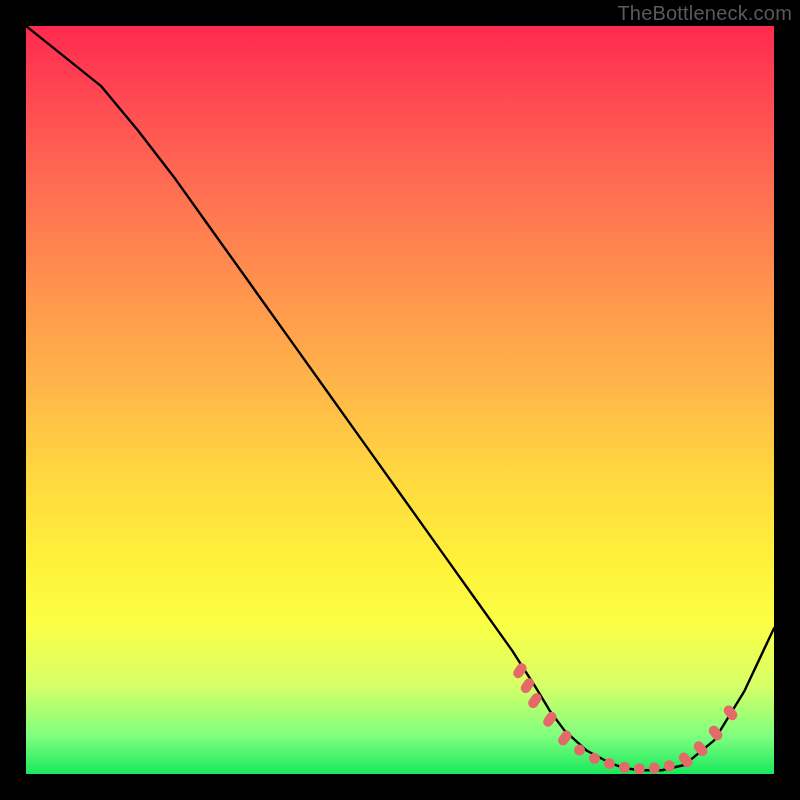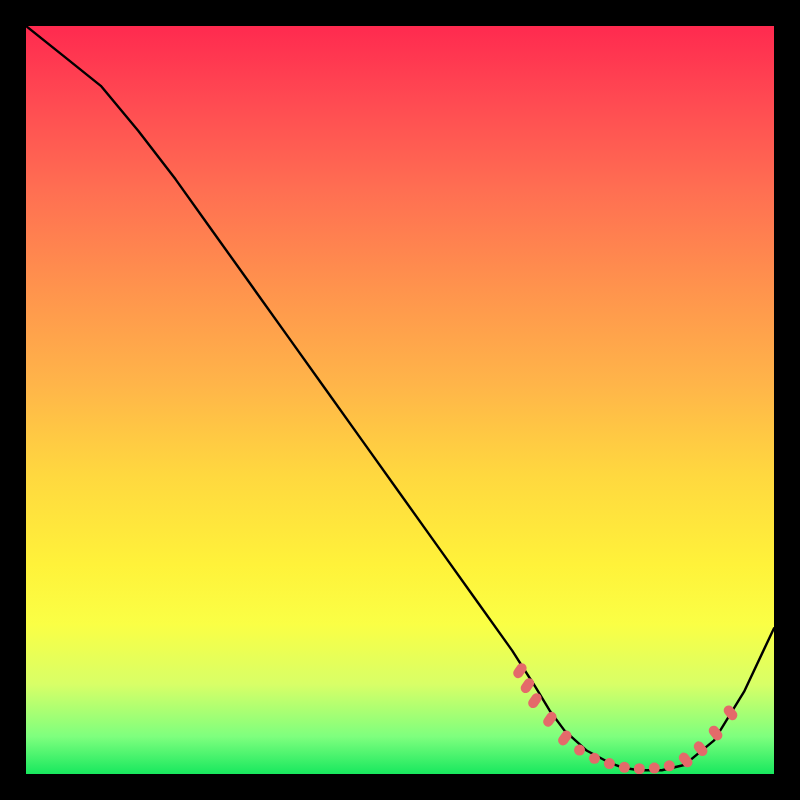--- a/index.html
+++ b/index.html
@@ -67,20 +67,21 @@
     stroke: none;
   }
   .marker-rect {
     fill: #e46a6a;
     stroke: none;
   }
 </style>
 </head>
 <body>
 <div class="frame">
+  <div class="watermark">TheBottleneck.com</div>
   <div class="plot-area">
     <svg class="overlay" viewBox="0 0 748 748" preserveAspectRatio="none">
       <path id="curve-path" class="curve" d="M0.00 0.00 L37.40 29.92 L74.80 59.84 L112.20 104.72 L149.60 153.34 L187.00 205.70 L224.40 258.06 L261.80 310.42 L299.20 362.78 L336.60 415.14 L374.00 467.50 L411.40 519.86 L448.80 572.22 L486.20 624.58 L508.64 659.74 L523.60 684.42 L538.56 704.62 L561.00 724.81 L583.44 736.78 L598.40 742.02 L613.36 744.26 L635.80 744.26 L658.24 739.02 L688.16 714.34 L718.08 665.72 L748.00 602.14"></path>
       <g id="markers-group">
           <rect x="489.68" y="636.28" width="10" height="16" rx="5" transform="rotate(35 493.68 643.28)" class="marker-rect"></rect>
           <rect x="497.16" y="651.24" width="10" height="16" rx="5" transform="rotate(35 501.16 658.24)" class="marker-rect"></rect>
           <rect x="504.64" y="666.20" width="10" height="16" rx="5" transform="rotate(35 508.64 673.20)" class="marker-rect"></rect>
           <rect x="519.60" y="684.90" width="10" height="16" rx="5" transform="rotate(35 523.60 691.90)" class="marker-rect"></rect>
           <rect x="534.56" y="703.60" width="10" height="16" rx="5" transform="rotate(35 538.56 710.60)" class="marker-rect"></rect>
           <circle cx="553.52" cy="724.06" r="5.5" class="marker"></circle>

